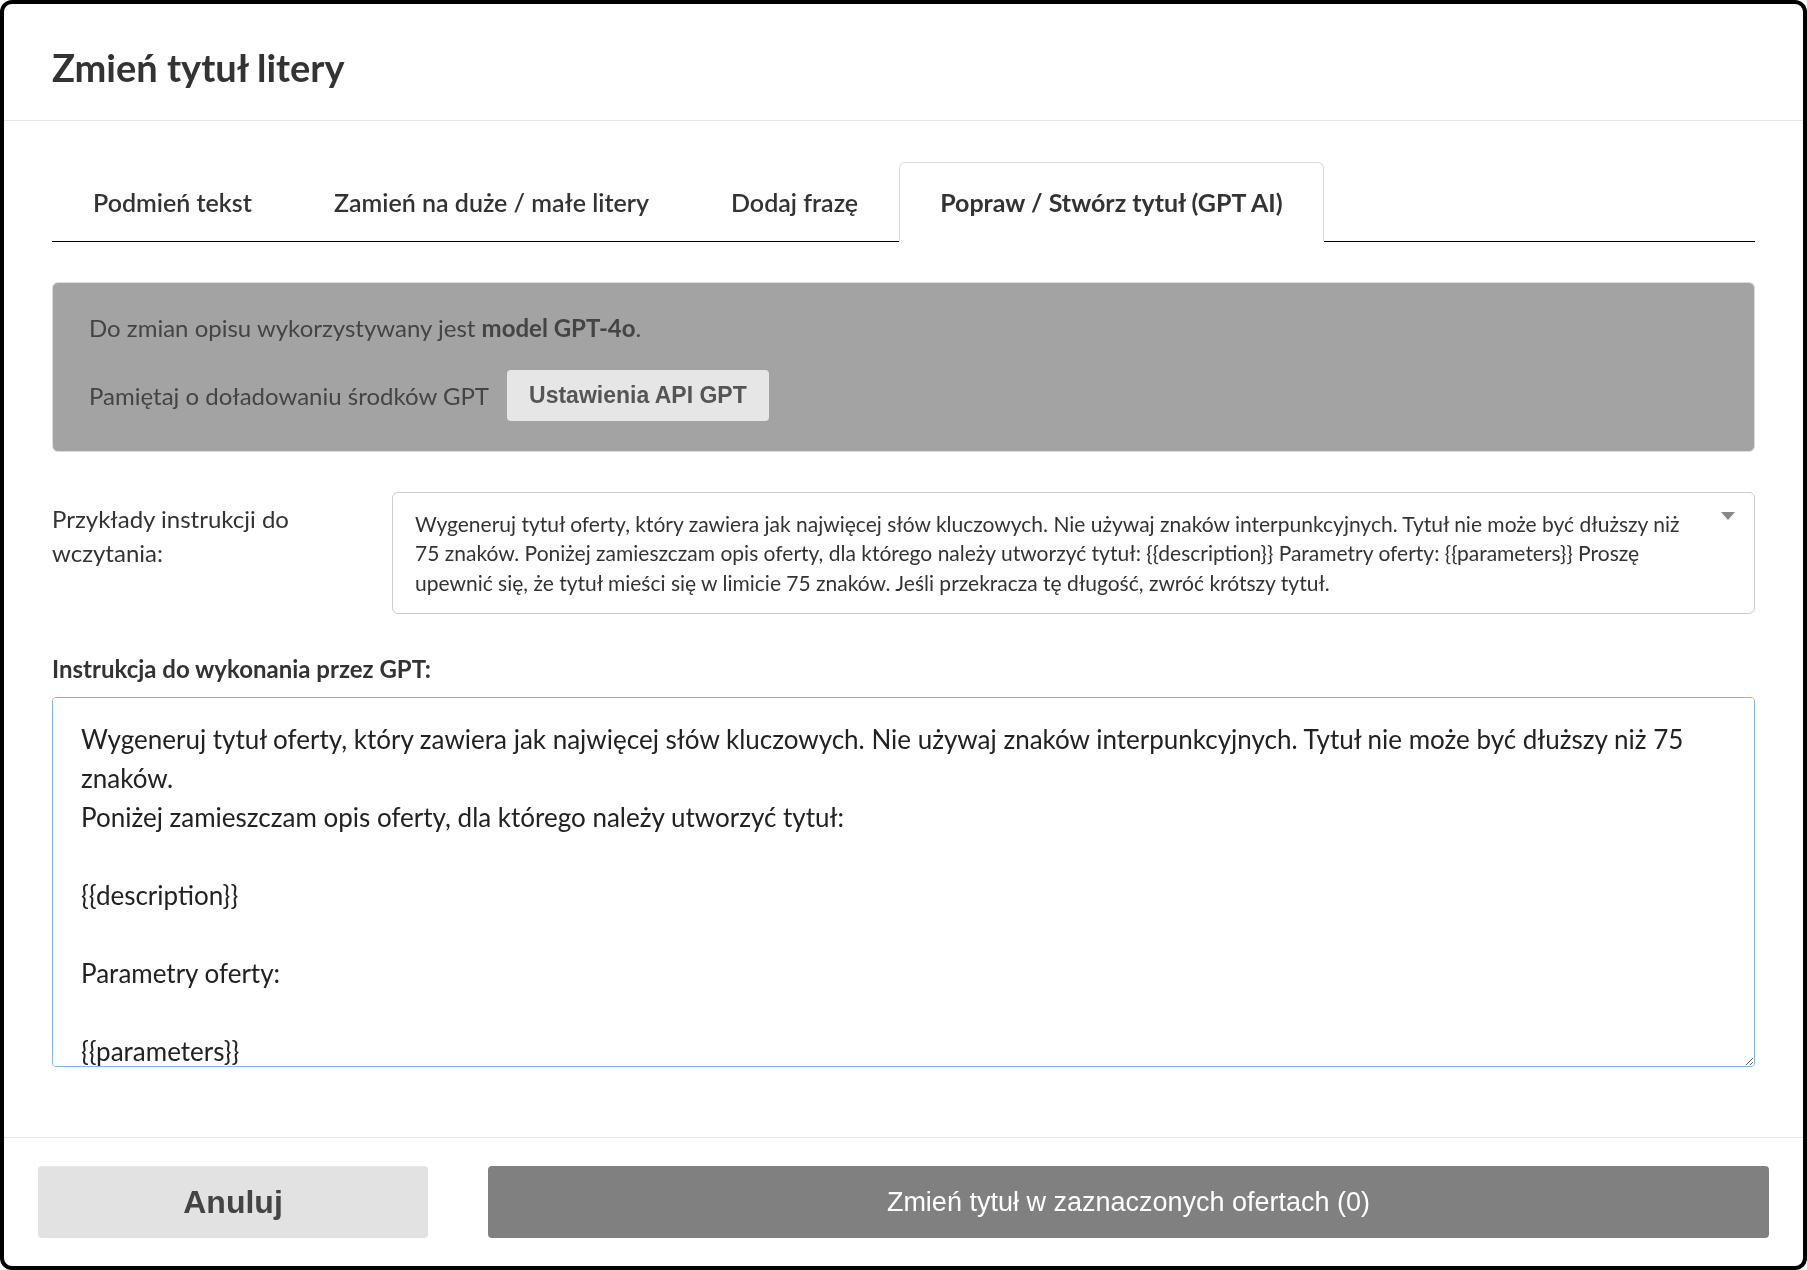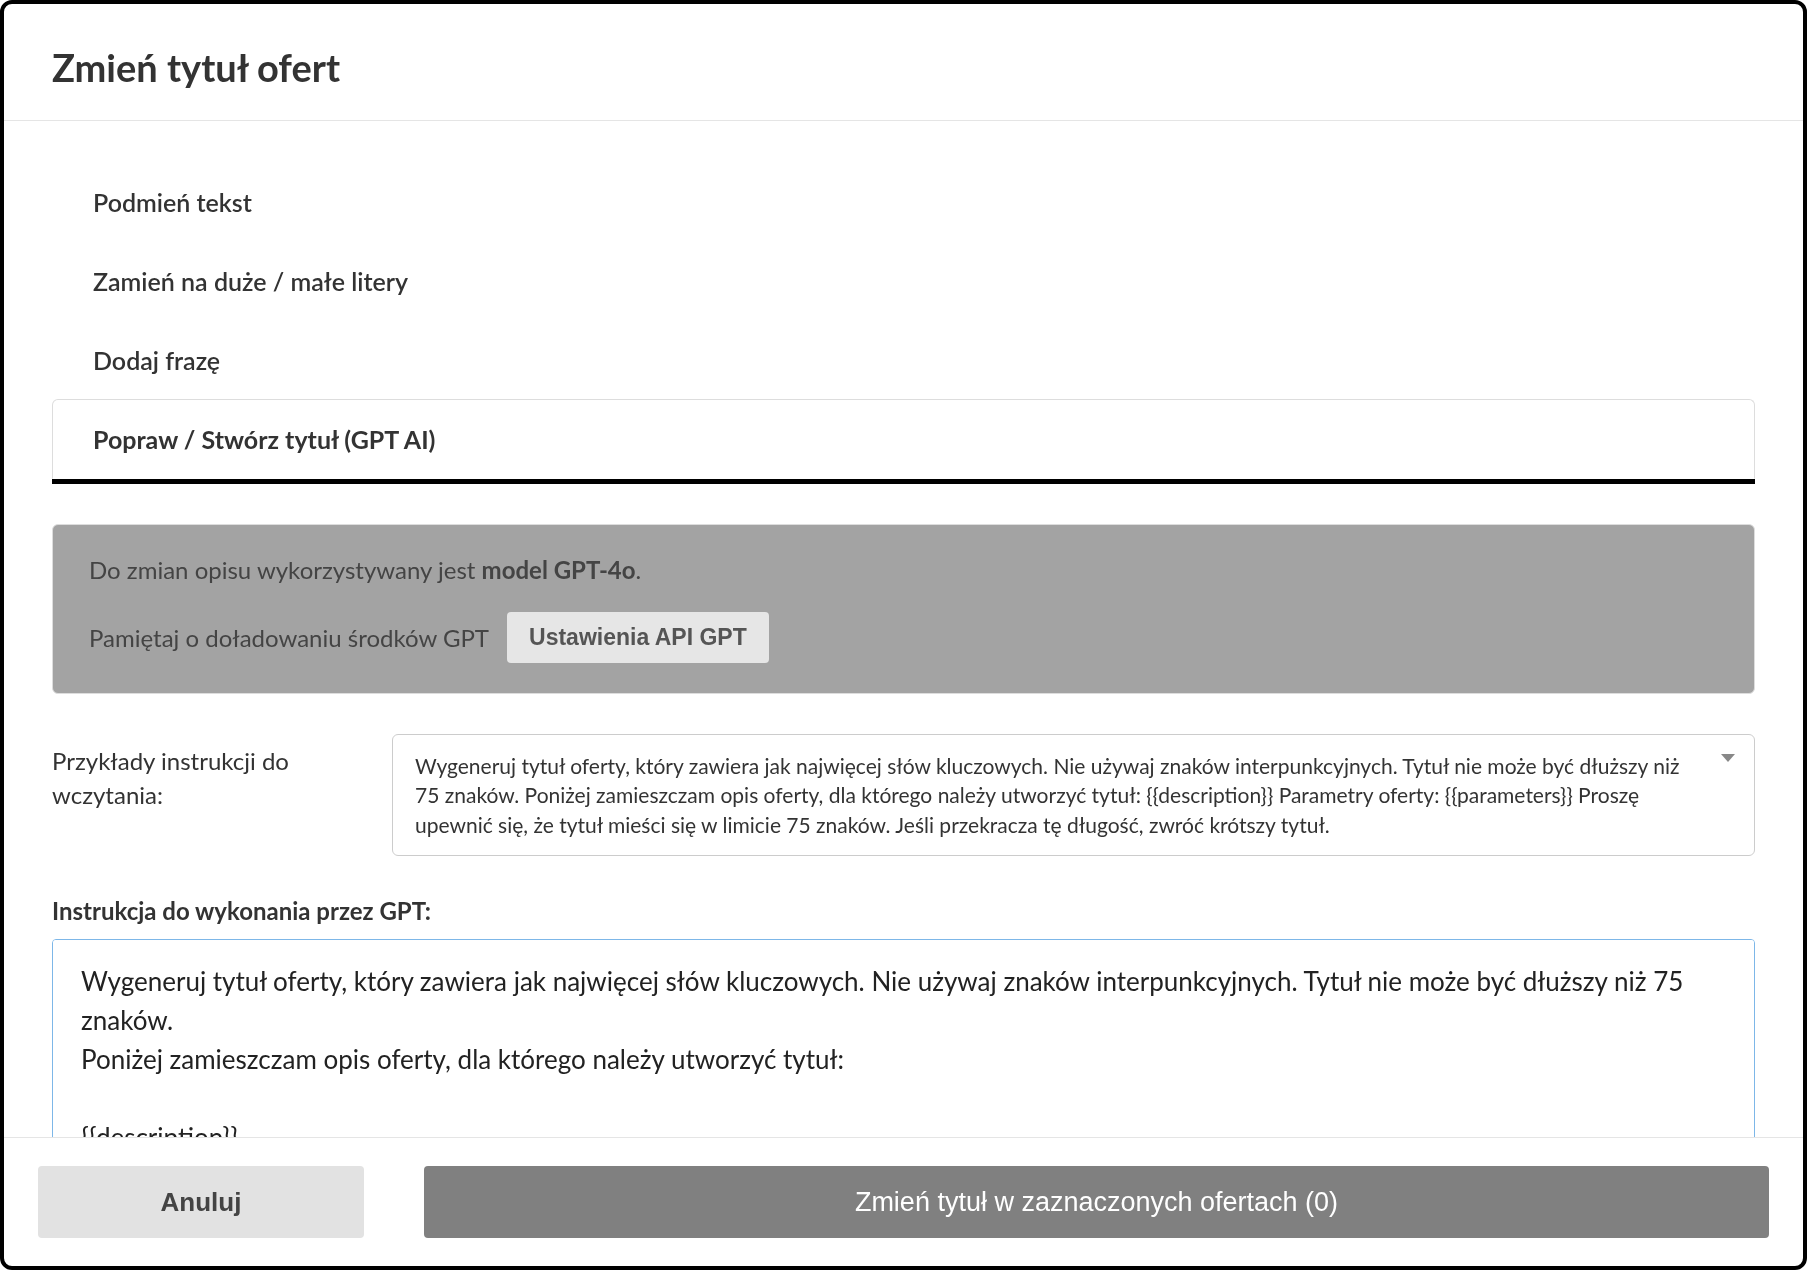--- a/index.html
+++ b/index.html
@@ -27,23 +27,22 @@
       font-weight: 700;
       color: #333;
     }
     .modal-body {
       flex: 1;
       padding: 0 48px;
       overflow: auto;
     }
     .tabs {
       display: flex;
-      border-bottom: 6px solid #000000;
-      margin-top: 40px;
-      flex-direction: column;
+      border-bottom: 1px solid #000000;
+      margin-top: 40px;
     }
     .tab {
       padding: 24px 40px;
       font-size: 25px;
       font-weight: 600;
       color: #333;
       cursor: pointer;
       border: 1px solid transparent;
       border-bottom: none;
       background: transparent;
@@ -157,26 +156,26 @@
     textarea.instruction::-webkit-scrollbar { width: 20px; }
     textarea.instruction::-webkit-scrollbar-thumb { background: #bbb; border-radius: 4px; }
     textarea.instruction::-webkit-scrollbar-track { background: #f0f0f0; }
     .modal-footer {
       border-top: 1px solid #e5e5e5;
       padding: 28px 34px;
       display: flex;
       gap: 60px;
     }
     .btn-cancel {
-      width: 326px;
+      width: 390px;
       height: 72px;
       background: #e2e2e2;
       border: none;
       border-radius: 4px;
-      font-size: 26px;
+      font-size: 32px;
       font-weight: 700;
       color: #444;
       cursor: pointer;
     }
     .btn-primary {
       flex: 1;
       height: 72px;
       background: #808080;
       border: none;
       border-radius: 4px;
@@ -185,21 +184,21 @@
       color: #fff;
       cursor: pointer;
     }
   </style>
 </head>
 <body>
 
 <div class="modal">
 
   <div class="modal-header">
-    <h1 class="modal-title">Zmień tytuł ofert</h1>
+    <h1 class="modal-title">Zmień tytuł litery</h1>
   </div>
 
   <div class="modal-body">
 
     <div class="tabs">
       <div class="tab">Podmień tekst</div>
       <div class="tab">Zamień na duże / małe litery</div>
       <div class="tab">Dodaj frazę</div>
       <div class="tab active">Popraw / Stwórz tytuł (GPT AI)</div>
     </div>

